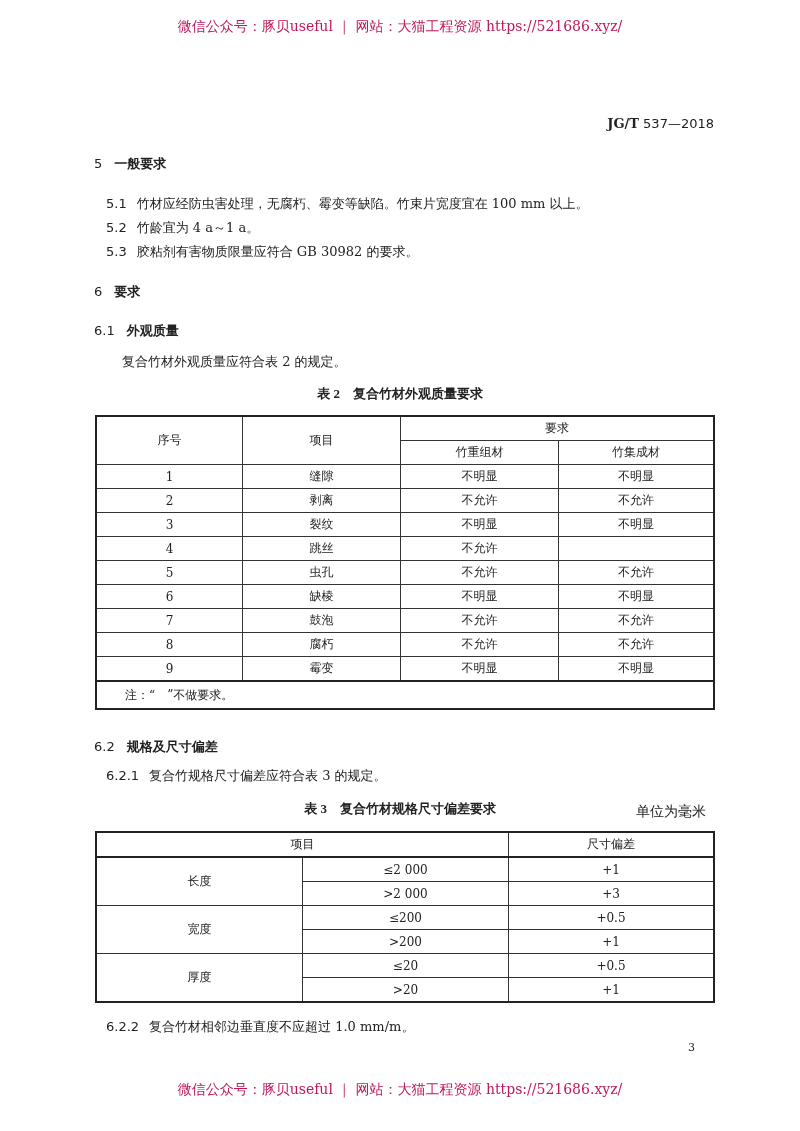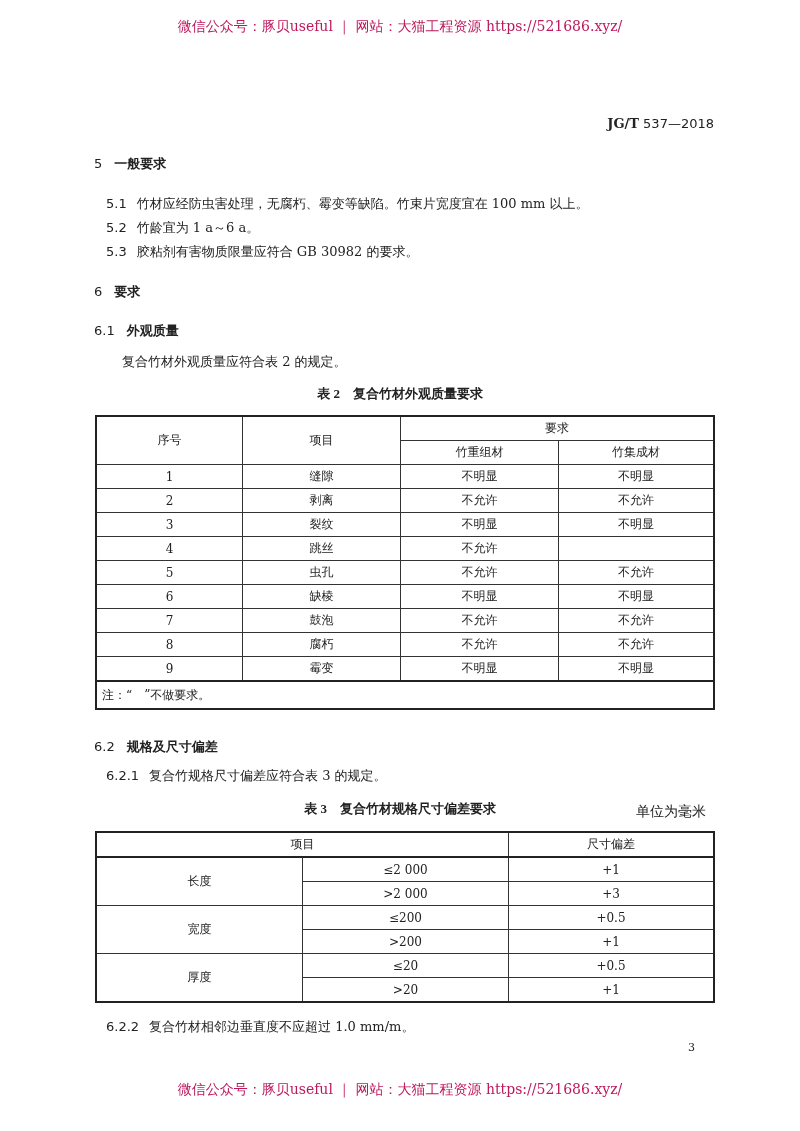--- a/index.html
+++ b/index.html
@@ -14,37 +14,37 @@
   .h .n { font-weight:normal; display:inline-block; margin-right:12px; }
   .p { position:absolute; left:94px; font-size:13px; }
   .p .n { display:inline-block; margin-right:10px; font-family:"DejaVu Sans","Liberation Sans",sans-serif;margin-left:12px; }
   .cap { position:absolute; left:0; width:800px; text-align:center; font-size:13px; font-weight:bold; font-family:Liberation Serif, serif; }
   .unit { position:absolute; right:94px; font-size:14px; }
   table { position:absolute; left:95px; border-collapse:collapse; font-size:12px; }
   td, th { border:1px solid #333; text-align:center; font-weight:normal; padding:0; }
   table.t2 { top:415px; width:620px; border:2px solid #222; }
   table.t2 td { height:23px; }
   table.t2 .hdr td { height:23px; }
-  table.t2 .note { text-align:left; padding-left:5px; height:26px; }
+  table.t2 .note { text-align:left; padding-left:28px; height:26px; }
   table.t3 { top:831px; width:620px; border:2px solid #222; }
   table.t3 td { height:23px; }
   table.t3 .head td { border-bottom:2px solid #222; }
   .pg { position:absolute; top:1041px; right:105px; font-size:11px; }
 </style>
 </head>
 <body>
 
 <div class="wm wm-top">微信公众号：豚贝useful ｜ 网站：大猫工程资源 https://521686.xyz/</div>
 
 <div class="std"><b>JG/T</b> <span>537—2018</span></div>
 
 <div class="h" style="top:155px"><span class="n">5</span><span>一般要求</span></div>
 
 <div class="p" style="top:195px"><span class="n">5.1</span><span>竹材应经防虫害处理，无腐朽、霉变等缺陷。竹束片宽度宜在 100 mm 以上。</span></div>
-<div class="p" style="top:219px"><span class="n">5.2</span><span>竹龄宜为 1 a～6 a。</span></div>
+<div class="p" style="top:219px"><span class="n">5.2</span><span>竹龄宜为 4 a～1 a。</span></div>
 <div class="p" style="top:243px"><span class="n">5.3</span><span>胶粘剂有害物质限量应符合 GB 30982 的要求。</span></div>
 
 <div class="h" style="top:283px"><span class="n">6</span><span>要求</span></div>
 <div class="h" style="top:322px"><span class="n">6.1</span><span>外观质量</span></div>
 <div class="p" style="top:353px; left:122px">复合竹材外观质量应符合表 2 的规定。</div>
 
 <div class="cap" style="top:385px">表 2　复合竹材外观质量要求</div>
 
 <table class="t2">
   <tbody>

